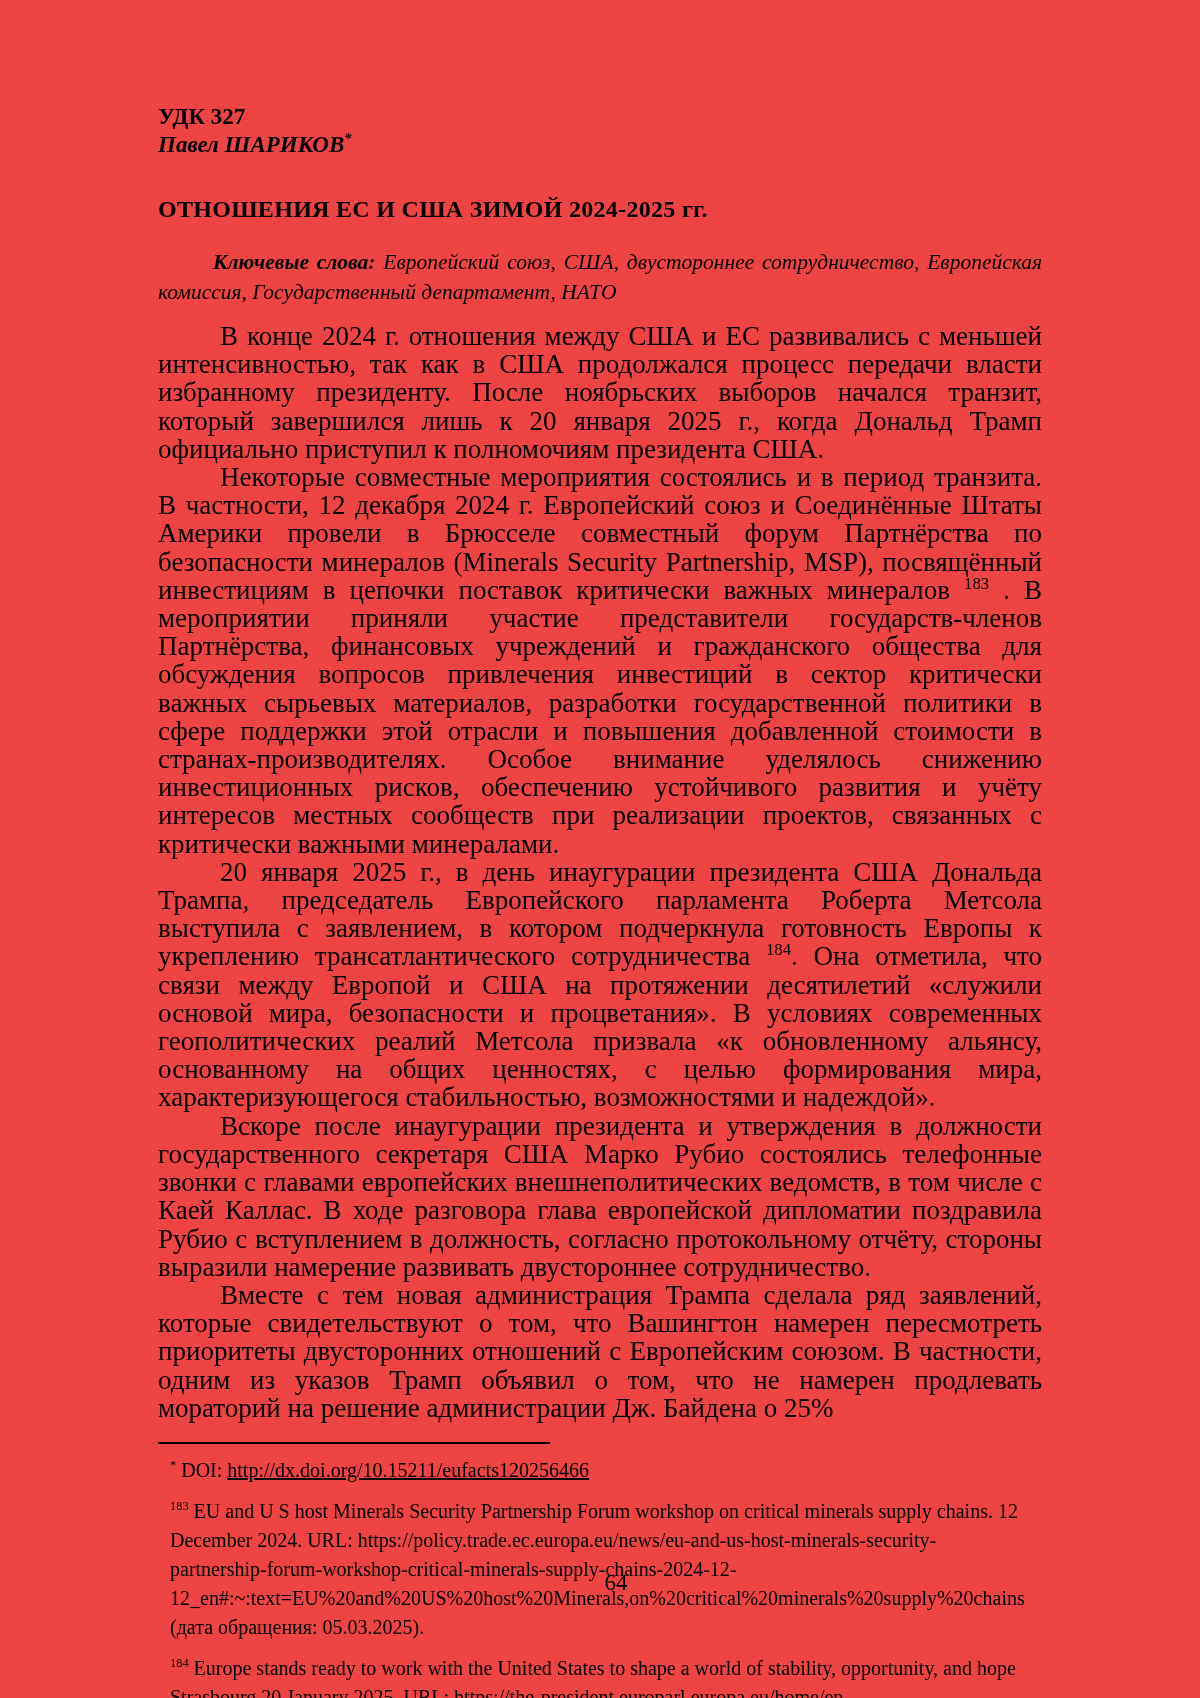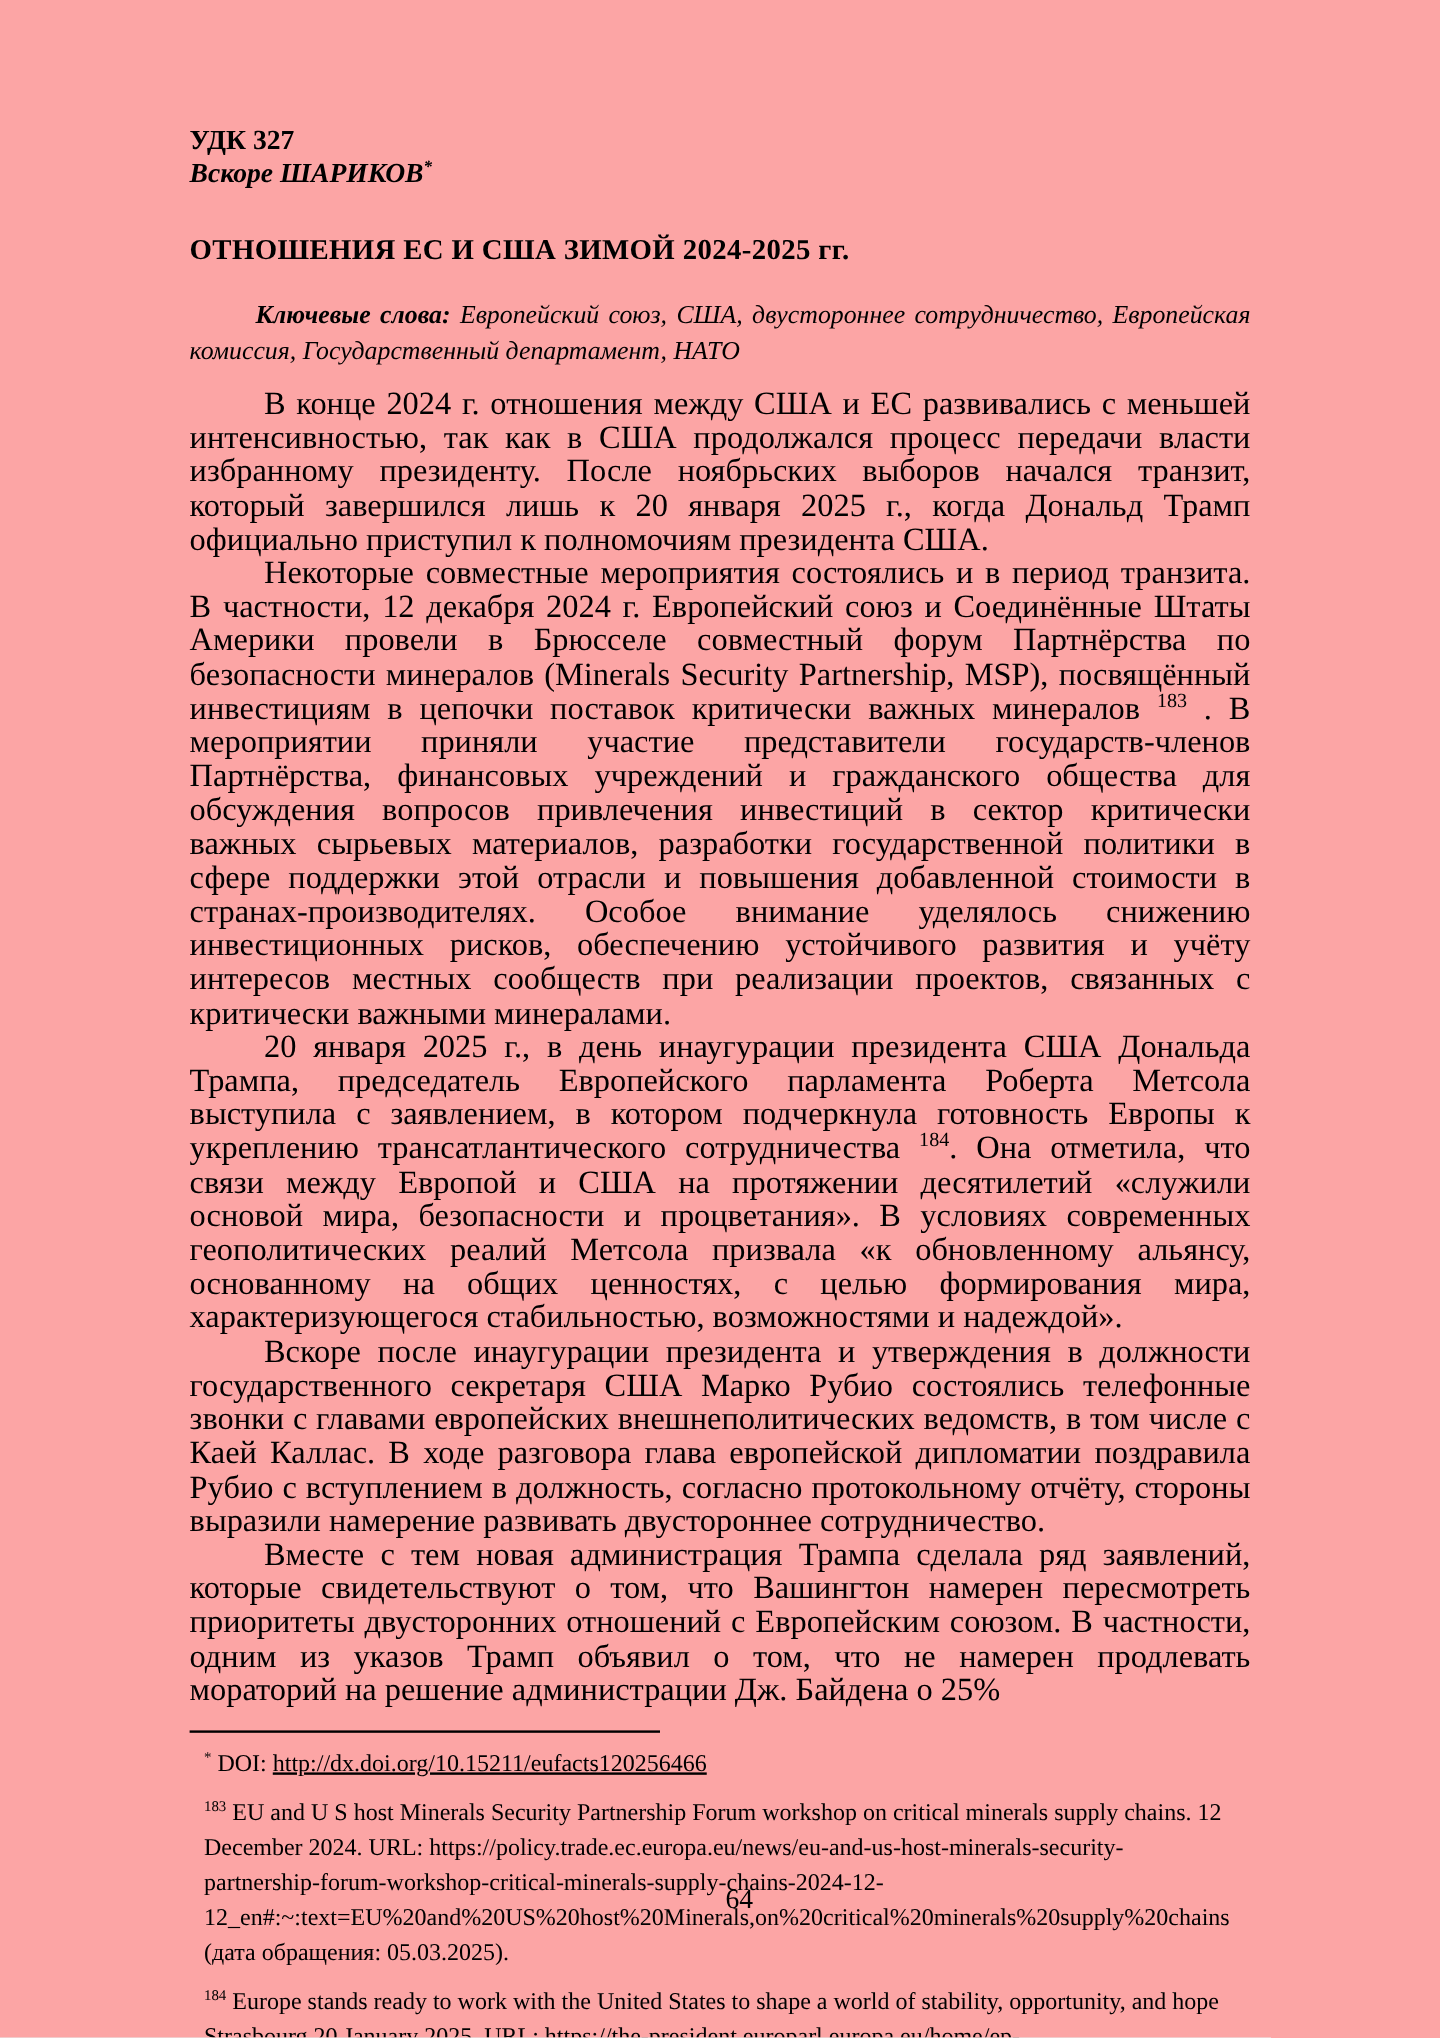--- a/index.html
+++ b/index.html
@@ -1,20 +1,20 @@
 <!DOCTYPE html>
 <html lang="ru"><head>
 <meta charset="utf-8">
 <style>
   html,body{margin:0;padding:0;background:#e8e8e8;}
   .page{
     position:relative;
     width:1200px;height:1698px;
     margin:0 auto;
-    background:#fca5a5;
+    background:#ef4444;
     font-family:"Liberation Serif","DejaVu Serif",serif;
     color:#000;
     overflow:hidden;
   }
   .content{position:absolute;left:158px;top:103px;width:884px;}
   .udk{font-size:23px;font-weight:bold;line-height:28px;}
   .author-line{font-size:23px;font-weight:bold;font-style:italic;line-height:28px;}
   sup{font-size:0.62em;vertical-align:super;line-height:0;}
   .title{
     font-size:24px;font-weight:bold;text-align:left;
@@ -37,21 +37,21 @@
   }
 </style>
 </head>
 <body>
 
 <div class="page">
   <div class="content">
 
     <div class="udk">УДК 327</div>
 
-    <div class="author-line"><span>Вскоре ШАРИКОВ</span><sup>*</sup></div>
+    <div class="author-line"><span>Павел ШАРИКОВ</span><sup>*</sup></div>
 
     <h1 class="title">ОТНОШЕНИЯ ЕС И США ЗИМОЙ 2024-2025 гг.</h1>
 
     <p class="keywords"><span class="kw-label">Ключевые слова:</span><span> Европейский союз, США, двустороннее сотрудничество, Европейская комиссия, Государственный департамент, НАТО</span></p>
 
     <div class="body-text">
       <p><span>В конце 2024 г. отношения между США и ЕС развивались с меньшей интенсивностью, так как в США продолжался процесс передачи власти избранному президенту. После ноябрьских выборов начался транзит, который завершился лишь к 20 января 2025 г., когда Дональд Трамп официально приступил к полномочиям президента США.</span></p>
       <p><span>Некоторые совместные мероприятия состоялись и в период транзита. В частности, 12 декабря 2024 г. Европейский союз и Соединённые Штаты Америки провели в Брюсселе совместный форум Партнёрства по безопасности минералов (</span><span class="italic">Minerals Security Partnership, MSP</span><span>), посвящённый инвестициям в цепочки поставок критически важных минералов </span><sup>183</sup><span> . В мероприятии приняли участие представители государств-членов Партнёрства, финансовых учреждений и гражданского общества для обсуждения вопросов привлечения инвестиций в сектор критически важных сырьевых материалов, разработки государственной политики в сфере поддержки этой отрасли и повышения добавленной стоимости в странах-производителях. Особое внимание уделялось снижению инвестиционных рисков, обеспечению устойчивого развития и учёту интересов местных сообществ при реализации проектов, связанных с критически важными минералами.</span></p>
       <p><span>20 января 2025 г., в день инаугурации президента США Дональда Трампа, председатель Европейского парламента Роберта Метсола выступила с заявлением, в котором подчеркнула готовность Европы к укреплению трансатлантического сотрудничества </span><sup>184</sup><span>. Она отметила, что связи между Европой и США на протяжении десятилетий «служили основой мира, безопасности и процветания». В условиях современных геополитических реалий Метсола призвала «к обновленному альянсу, основанному на общих ценностях, с целью формирования мира, характеризующегося стабильностью, возможностями и надеждой».</span></p>
       <p><span>Вскоре после инаугурации президента и утверждения в должности государственного секретаря США Марко Рубио состоялись телефонные звонки с главами европейских внешнеполитических ведомств, в том числе с Каей Каллас. В ходе разговора глава европейской дипломатии поздравила Рубио с вступлением в должность, согласно протокольному отчёту, стороны выразили намерение развивать двустороннее сотрудничество.</span></p>

